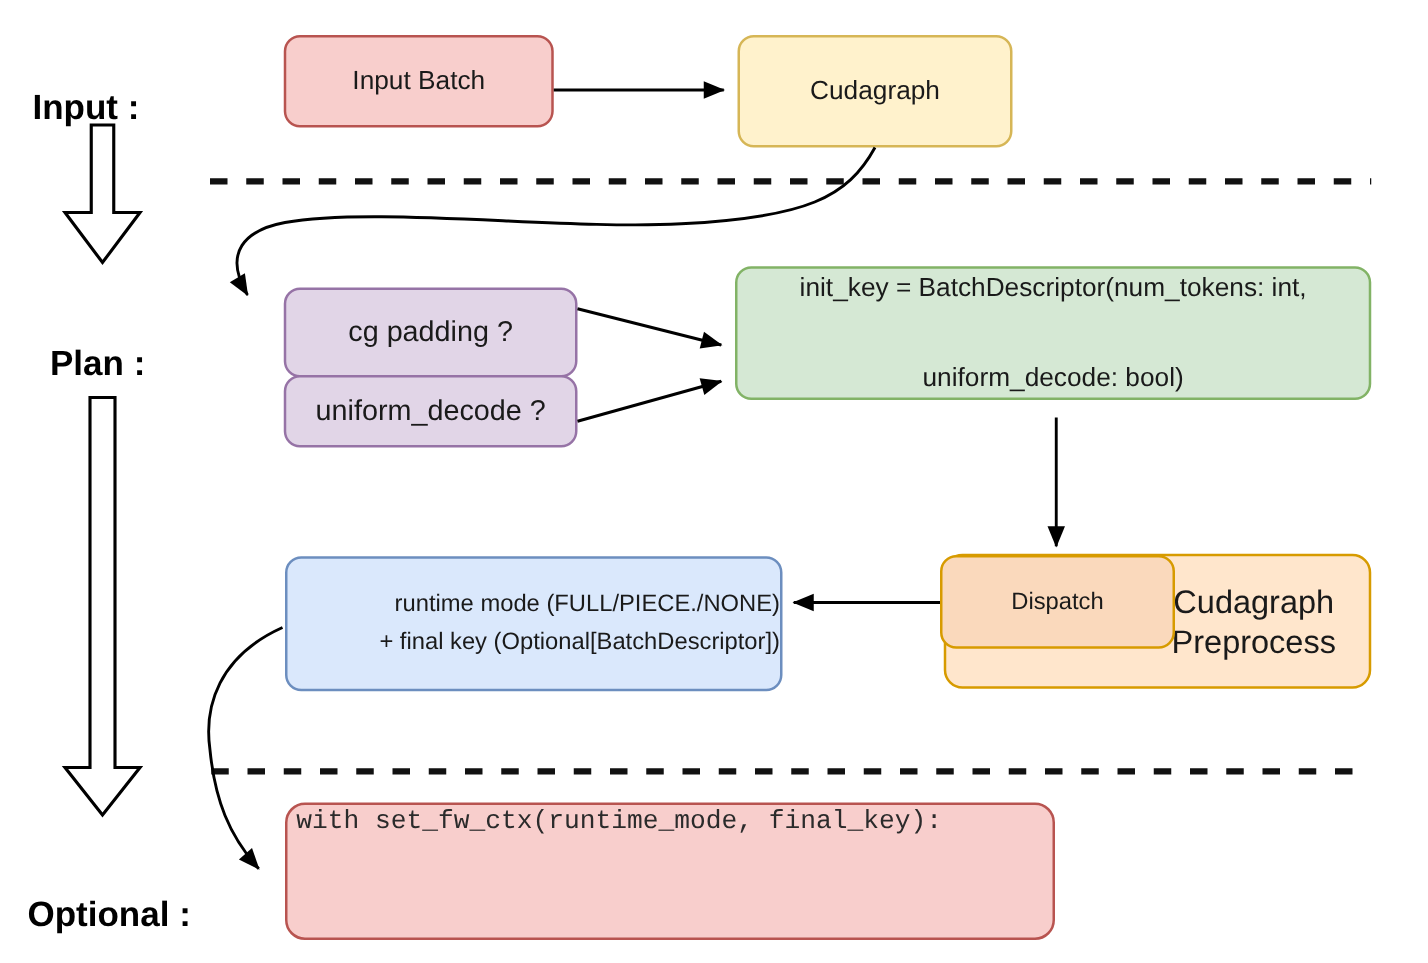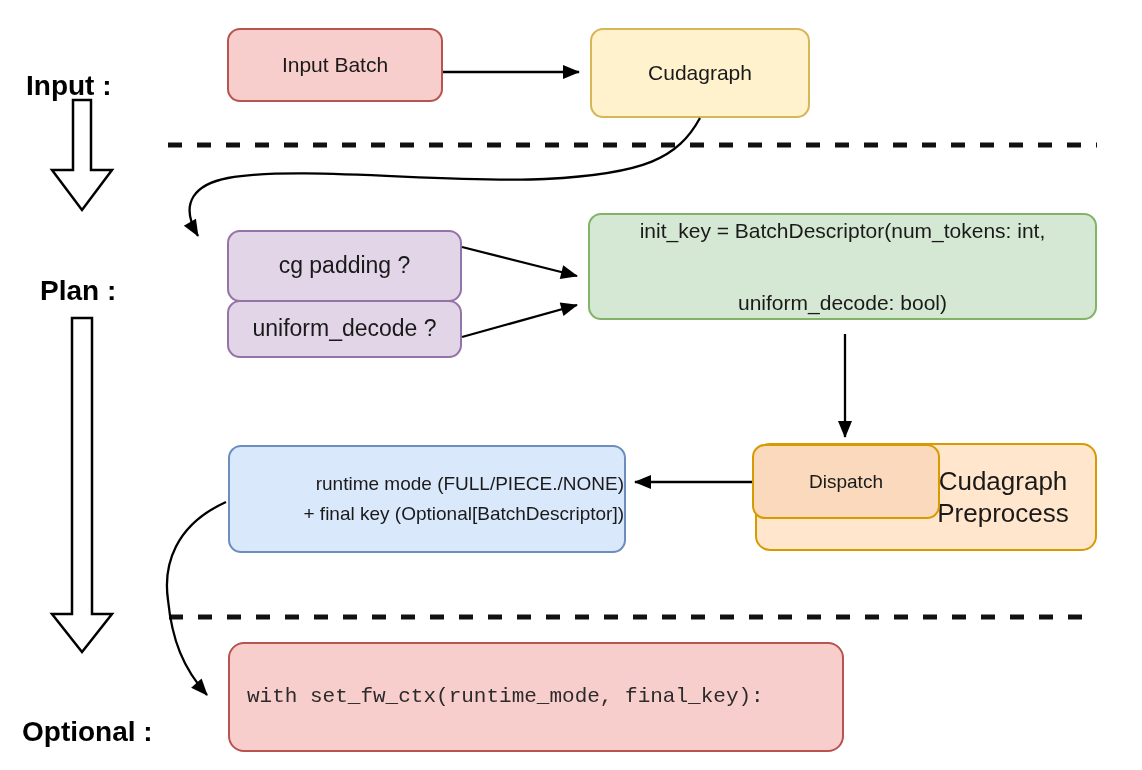--- a/index.html
+++ b/index.html
@@ -30,22 +30,22 @@
   #node-uniform     {left:227px;top:300px;width:235px;height:58px;font-size:23px;}
   #node-init-key    {left:588px;top:213px;width:509px;height:107px;font-size:21px;line-height:31px;justify-content:space-between;}
   #node-dispatcher  {left:755px;top:443px;width:342px;height:108px;border-radius:15px;}
   #dispatcher-label {position:absolute;right:6px;top:0;bottom:0;width:172px;display:flex;
                      flex-direction:column;align-items:center;justify-content:center;
                      font-size:26px;line-height:32px;}
   #node-dispatch    {left:752px;top:444px;width:188px;height:75px;font-size:19px;z-index:3;text-align:center;}
   #node-runtime     {left:228px;top:445px;width:398px;height:108px;font-size:19px;line-height:30px;align-items:flex-end;}
   #node-exec-code   {left:228px;top:642px;width:616px;height:110px;border-radius:16px;
                      font-family:"Liberation Mono",monospace;font-size:21px;line-height:28px;
-                     align-items:flex-start;padding-left:17px;color:#2b2b2b;
-                     text-align:left;white-space:pre;justify-content:center;}
+                     align-items:flex-start;padding-left:7px;color:#2b2b2b;
+                     text-align:left;white-space:pre;justify-content:space-between;}
   #connector-layer{position:absolute;left:0;top:0;z-index:5;pointer-events:none;}
 </style>
 </head>
 <body>
 
 <div id="stage">
 
   <div class="stage-label" style="left:26px;top:38px;">Input :</div>
   <div class="stage-label" style="left:40px;top:243px;text-align:center;">Plan :</div>
   <div class="stage-label" style="left:22px;top:684px;">Optional :</div>

